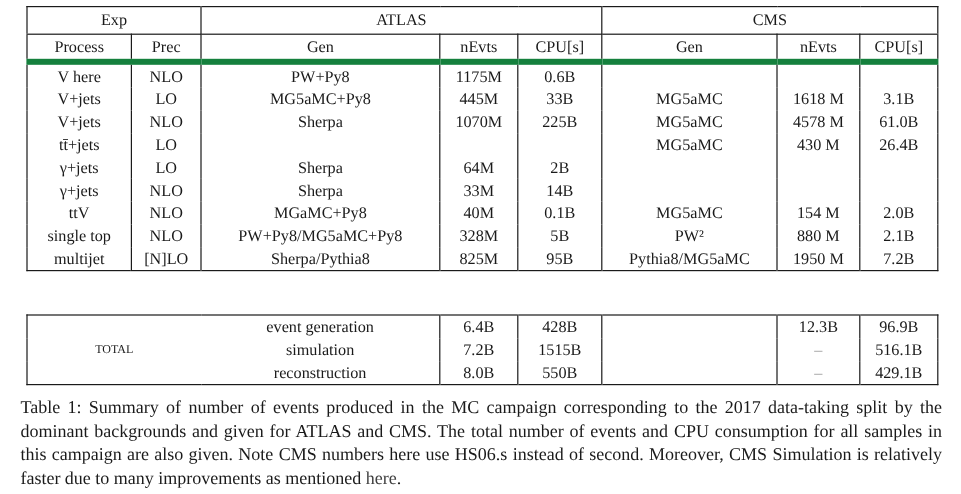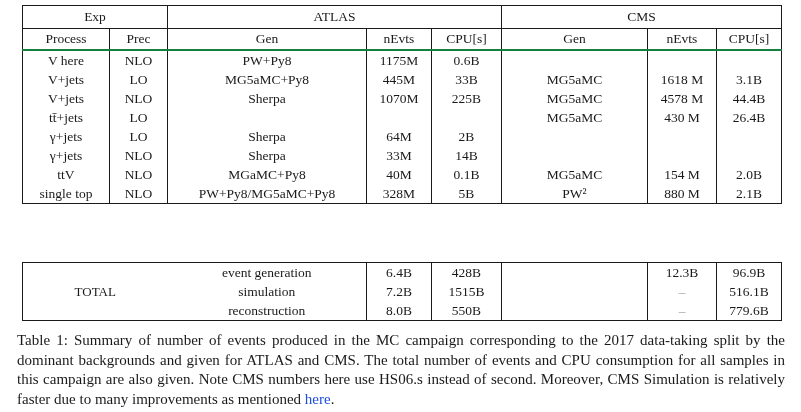--- a/index.html
+++ b/index.html
@@ -20,39 +20,39 @@
   th,td{
     font-size:13.5px;
     font-weight:normal;
     text-align:center;
     vertical-align:middle;
     padding:0 2px;
     white-space:nowrap;
     overflow:hidden;
   }
   .main-table .group-row th{height:22px;border-bottom:1px solid #1a1a1a;}
-  .main-table .col-row th{height:20px;border-bottom:2px solid #15803d;}
+  .main-table .col-row th{height:20px;border-bottom:5px solid #15803d;}
   .main-table .data-row td{height:19px;}
 
   
   .vr{border-right:1px solid #1a1a1a;}
 
   .totals-table td{height:19px;}
-  .total-label{font-size:13px;}
+  .total-label{font-size:10px;}
   .dash{color:#9a9a9a;}
 
   .caption{
     position:absolute;
     left:17px;top:331px;
     width:768px;
     font-size:15px;
     line-height:19.5px;
     text-align:justify;
   }
-  .caption a{color:#1d4ed8;cursor:pointer;}
+  .caption a{color:#404040;cursor:pointer;}
 </style>
 </head>
 <body>
 
 <div class="stage">
 
   <table class="main-table">
     <colgroup>
       <col style="width:87px">
         <col style="width:58px">
@@ -101,21 +101,21 @@
       <td>3.1B</td>
     </tr>
     <tr class="data-row">
       <td class="vr">V+jets</td>
       <td class="vr">NLO</td>
       <td class="vr">Sherpa</td>
       <td class="vr">1070M</td>
       <td class="vr">225B</td>
       <td class="vr">MG5aMC</td>
       <td class="vr">4578 M</td>
-      <td>44.4B</td>
+      <td>61.0B</td>
     </tr>
     <tr class="data-row">
       <td class="vr">tt̄+jets</td>
       <td class="vr">LO</td>
       <td class="vr"></td>
       <td class="vr"></td>
       <td class="vr"></td>
       <td class="vr">MG5aMC</td>
       <td class="vr">430 M</td>
       <td>26.4B</td>
@@ -152,20 +152,30 @@
     </tr>
     <tr class="data-row">
       <td class="vr">single top</td>
       <td class="vr">NLO</td>
       <td class="vr">PW+Py8/MG5aMC+Py8</td>
       <td class="vr">328M</td>
       <td class="vr">5B</td>
       <td class="vr">PW²</td>
       <td class="vr">880 M</td>
       <td>2.1B</td>
+    </tr>
+    <tr class="data-row">
+      <td class="vr">multijet</td>
+      <td class="vr">[N]LO</td>
+      <td class="vr">Sherpa/Pythia8</td>
+      <td class="vr">825M</td>
+      <td class="vr">95B</td>
+      <td class="vr">Pythia8/MG5aMC</td>
+      <td class="vr">1950 M</td>
+      <td>7.2B</td>
     </tr>
   </tbody>
     </table>
 
   <table class="totals-table">
     <colgroup>
       <col style="width:145px">
         <col style="width:199px">
       <col style="width:65px">
         <col style="width:70px">
@@ -190,20 +200,20 @@
       <td class="vr"></td>
       <td class="vr dash">–</td>
       <td>516.1B</td>
     </tr>
     <tr>
       <td class="vr">reconstruction</td>
       <td class="vr">8.0B</td>
       <td class="vr">550B</td>
       <td class="vr"></td>
       <td class="vr dash">–</td>
-      <td>779.6B</td>
+      <td>429.1B</td>
     </tr>
   </tbody>
     </table>
 
   <div class="caption"><span>Table 1: Summary of number of events produced in the MC campaign corresponding to the 2017 data-taking split by the dominant backgrounds and given for ATLAS and CMS. The total number of events and CPU consumption for all samples in this campaign are also given. Note CMS numbers here use HS06.s instead of second. Moreover, CMS Simulation is relatively faster due to many improvements as mentioned </span><a>here</a><span>.</span></div>
 
 </div>
 
 </body></html>

